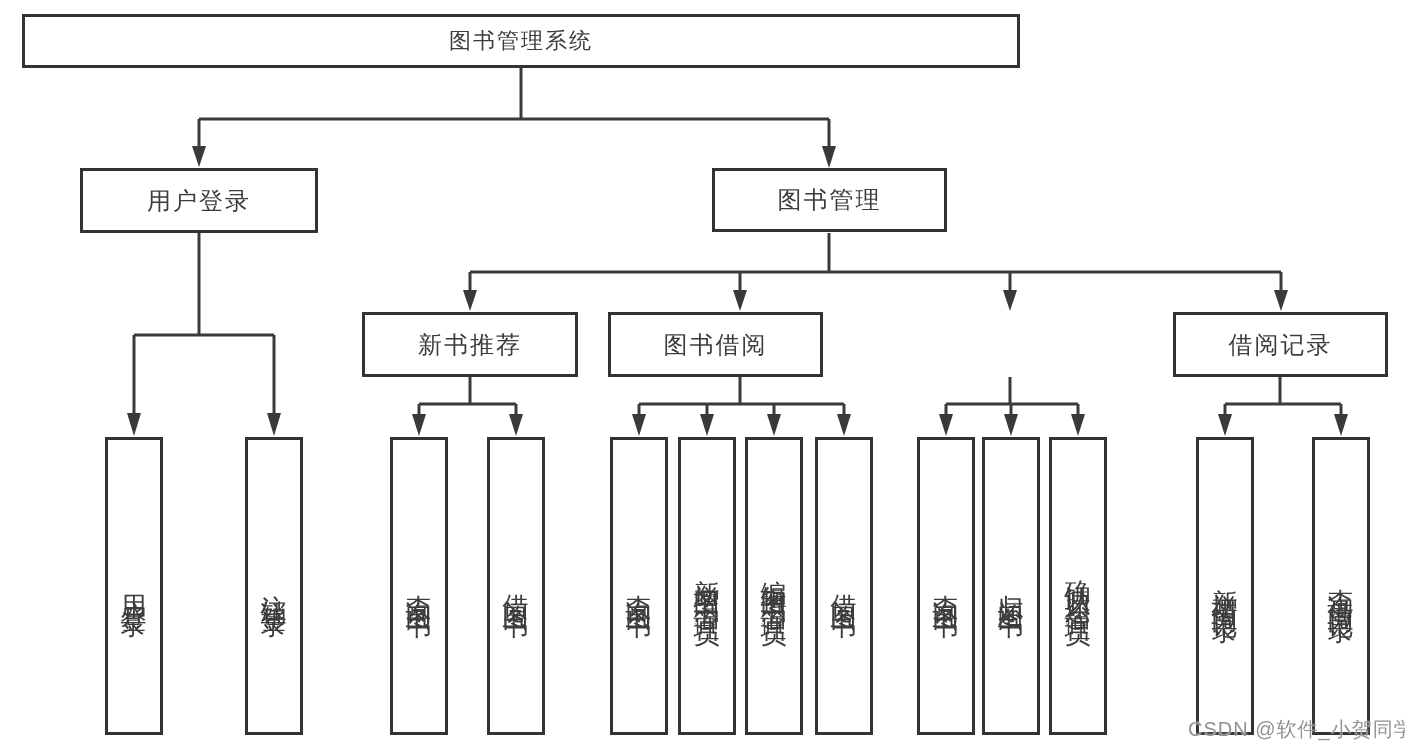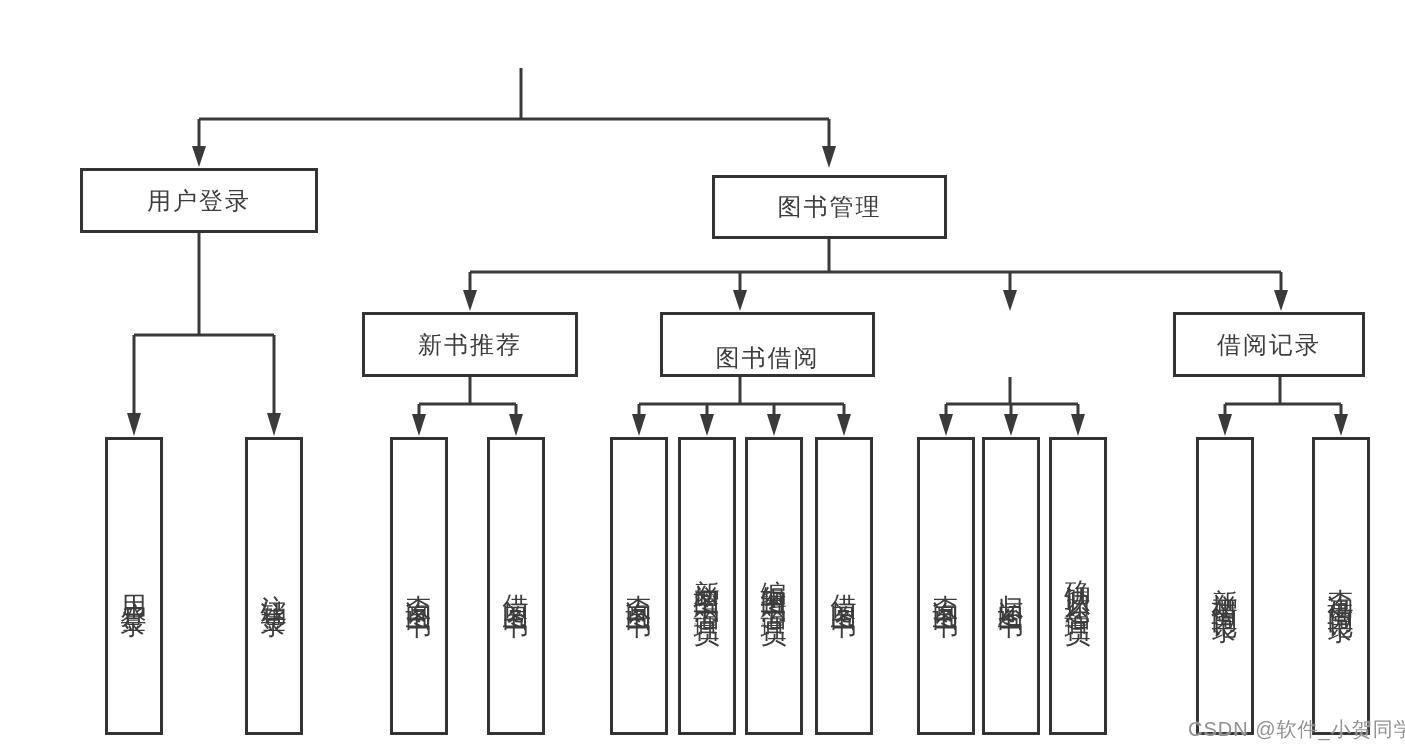--- a/index.html
+++ b/index.html
@@ -37,25 +37,25 @@
   .box.v .vtext{
     writing-mode:vertical-rl;
     text-orientation:mixed;
     letter-spacing:6px;
     line-height:1;
     white-space:nowrap;
   }
   
   #n-root{left:22px;top:14px;width:998px;height:54px;}
   #n-user-login{left:80px;top:168px;width:238px;height:65px;}
-  #n-book-mgmt{left:712px;top:175px;width:235px;height:64px;}
+  #n-book-mgmt{left:712px;top:168px;width:235px;height:64px;}
   #n-new-book{left:362px;top:312px;width:216px;height:65px;align-items:center;}
-  #n-book-borrow{left:660px;top:312px;width:215px;height:65px;align-items:flex-end;}
+  #n-book-borrow{left:608px;top:312px;width:215px;height:65px;}
   #n-cur-borrow{left:903px;top:312px;width:215px;height:65px;}
-  #n-borrow-rec{left:1173px;top:312px;width:192px;height:65px;}
+  #n-borrow-rec{left:1173px;top:312px;width:215px;height:65px;}
   .leaf{top:437px;width:58px;height:298px;}
   #lf-user-login{left:105px;}
   #lf-logout{left:245px;}
   #lf-query-books-1{left:390px;}
   #lf-borrow-books-1{left:487px;}
   #lf-query-books-2{left:610px;}
   #lf-add-book{left:678px;}
   #lf-edit-book{left:745px;}
   #lf-borrow-books-2{left:815px;}
   #lf-query-books-3{left:917px;}
@@ -134,20 +134,23 @@
     <polygon points="1071,414 1085,414 1078,436"></polygon>
 
     <line x1="1280" y1="377" x2="1280" y2="404"></line>
     <line x1="1225" y1="404" x2="1341" y2="404"></line>
     <line x1="1225" y1="404" x2="1225" y2="418"></line>
     <polygon points="1218,414 1232,414 1225,436"></polygon>
     <line x1="1341" y1="404" x2="1341" y2="418"></line>
     <polygon points="1334,414 1348,414 1341,436"></polygon>
   </svg>
 
+  <div id="n-root" class="box root">
+    <span>图书管理系统</span>
+  </div>
 
   <div id="n-user-login" class="box h">
     <span>用户登录</span>
   </div>
   <div id="n-book-mgmt" class="box h">
     <span>图书管理</span>
   </div>
 
   <div id="n-new-book" class="box h">
     <span>新书推荐</span>

